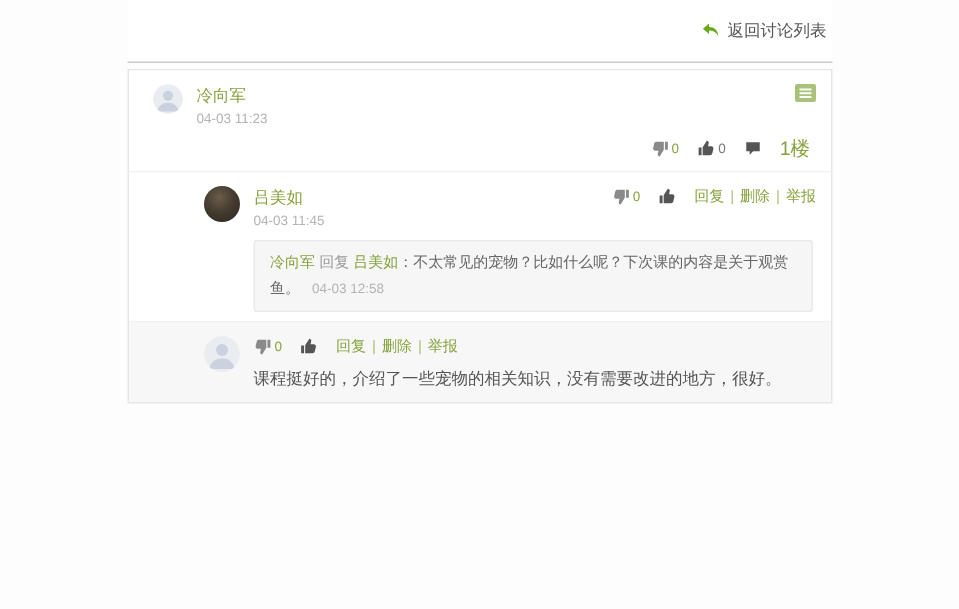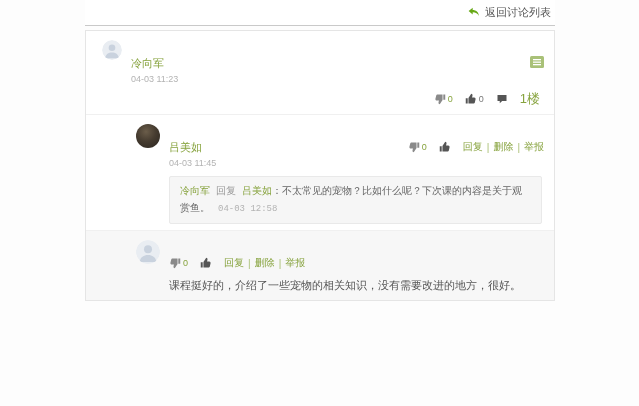--- a/index.html
+++ b/index.html
@@ -1,39 +1,39 @@
 <!DOCTYPE html>
 <html><head>
 <meta charset="utf-8">
 <style>
   * { margin:0; padding:0; box-sizing:border-box; }
   html,body { width:639px; height:406px; background:#fdfdfd; overflow:hidden;
     font-family:"Liberation Sans","DejaVu Sans",sans-serif; }
   .wrap { width:470px; margin-left:85px; }
 
   
-  .topbar { height:26px; display:flex; justify-content:flex-end; align-items:center;
+  .topbar { height:42px; display:flex; justify-content:flex-end; align-items:center;
     border-bottom:1px solid #c9c9c9; background:#fff; padding-right:4px; }
   .back-link { display:flex; align-items:center; gap:5px; font-size:11px; color:#555;
     cursor:pointer; text-decoration:none; }
   .back-link svg { width:13px; height:13px; }
 
   
   .panel { margin-top:4px; background:#fff; border:1px solid #e5e5e5; }
 
   .post { display:flex; padding:9px 10px 6px 16px; border-bottom:1px solid #f0f0f0; background:#fff; }
   .post.reply { padding-left:50px;justify-content:center; }
   .post:last-child { border-bottom:none; background:#f7f7f7; }
 
   .avatar { width:20px; height:20px; border-radius:50%; overflow:hidden; flex:none; cursor:pointer; }
   .post.reply .avatar { width:24px; height:24px; }
   .avatar svg { display:block; width:100%; height:100%; }
   .avatar.photo { background:radial-gradient(circle at 42% 32%, #6b5d4a 0%, #463c30 45%, #2a251f 100%); }
 
-  .post-body { flex:1; margin-left:9px; min-width:0;margin-top:16px; }
+  .post-body { flex:1; margin-left:9px; min-width:0; }
   .post-head { display:flex; justify-content:space-between; align-items:flex-start; }
   .author { color:#87a33e; font-size:11px; cursor:pointer; }
   .date { color:#b3b3b3; font-size:9px; margin-top:3px; }
   .content { font-size:11px; color:#555; line-height:1.55; margin-top:7px; }
 
   .actions { display:flex; align-items:center; gap:12px; font-size:10px; color:#666; }
   .actions.below { justify-content:flex-end; margin-top:6px; padding-right:4px; }
   .vote { display:flex; align-items:center; gap:2px; cursor:pointer; }
   .vote svg { width:12px; height:12px; }
   .vote .cnt-green { color:#87a33e; font-style:normal; font-size:9px; }
@@ -42,21 +42,21 @@
   .action-links { color:#87a33e; display:flex; align-items:center; gap:4px; }
   .action-links span { cursor:pointer; }
   .action-links .sep { color:#abc077; cursor:default; }
 
   .menu-btn { cursor:pointer; line-height:0; }
   .menu-btn svg { width:14px; height:12px; }
 
   
   .nested { margin-top:8px; margin-right:2px; background:#f6f6f6; border:1px solid #e9e9e9;
     border-radius:2px; padding:6px 10px; }
-  .nested-item { font-size:10px; color:#666; line-height:1.7;font-family:Liberation Mono, monospace; }
+  .nested-item { font-size:10px; color:#666; line-height:1.7; }
   .nested-item .n-author { color:#87a33e; cursor:pointer; }
   .nested-item .n-reply-word { color:#999; }
   .nested-item .n-date { color:#b3b3b3; font-size:9px; margin-left:8px; }
 
   .emoji { display:inline-block; width:12px; height:12px; vertical-align:-2px; margin-left:1px; }
   .emoji svg { width:12px; height:12px; display:block; }
 </style>
 </head>
 <body>
 

